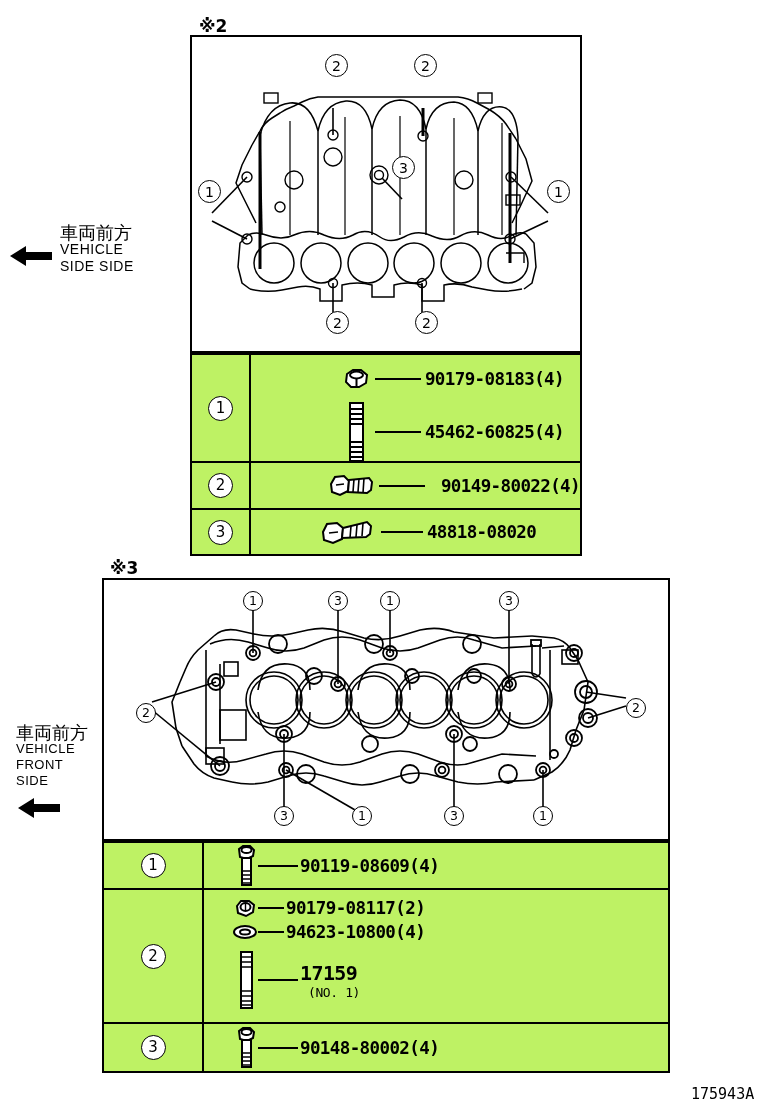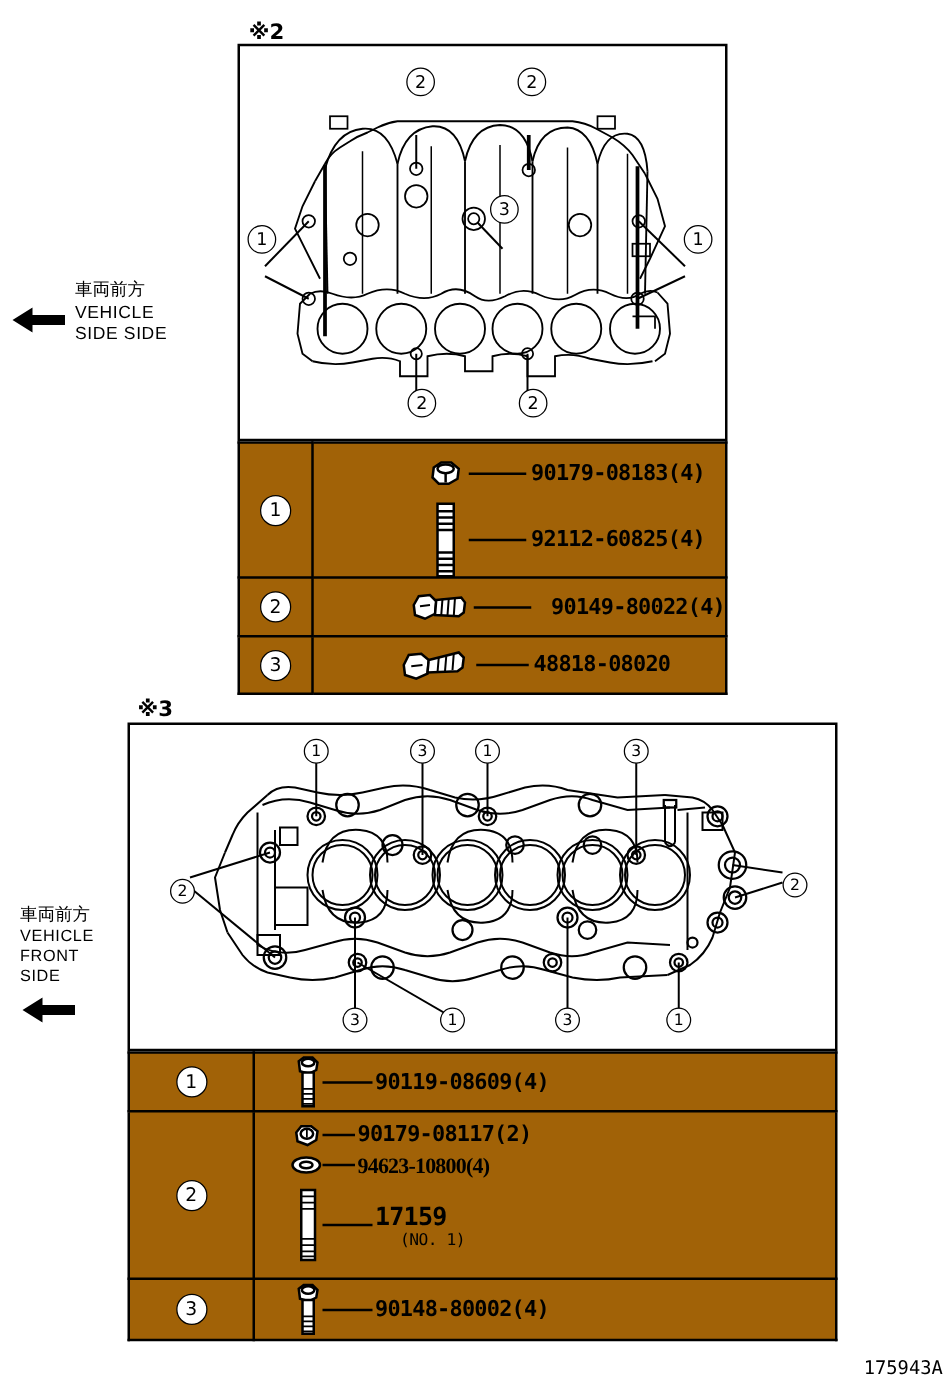--- a/index.html
+++ b/index.html
@@ -5,37 +5,37 @@
   html,body{margin:0;padding:0;background:#fff;}
   body{width:760px;height:1112px;position:relative;
        font-family:"Liberation Sans", sans-serif;color:#000;overflow:hidden;}
   .abs{position:absolute;}
   
   .sec-mark{font-family:"DejaVu Sans",sans-serif;font-size:17px;font-weight:600;letter-spacing:0px;}
   
   .frame{border:2.5px solid #000;box-sizing:border-box;background:#fff;}
   
   .ptable{border-collapse:collapse;background:#fff;box-sizing:border-box;}
-  .ptable td{border:2px solid #000;padding:0;vertical-align:middle;background:#a16207;}
+  .ptable td{border:2px solid #000;padding:0;vertical-align:middle;background:#bef264;}
   .idxcell{text-align:center;}
   .partno{font-family:"DejaVu Sans Mono",monospace;font-size:17.5px;font-weight:700;
           letter-spacing:-0.6px;white-space:nowrap;}
   .partno.big{font-size:20px;}
   .partsub{font-family:"DejaVu Sans Mono",monospace;font-size:13px;font-weight:400;
            letter-spacing:-0.4px;white-space:nowrap;}
   .prow{display:flex;align-items:center;}
   
   .cnum{width:23px;height:23px;border:1.6px solid #000;border-radius:50%;
         display:flex;align-items:center;justify-content:center;
         font-family:"DejaVu Sans",sans-serif;font-size:14px;background:#fff;
         box-sizing:border-box;line-height:1;}
   .cnum.sm{width:20px;height:20px;font-size:12.5px;}
   .cnum.tbl{width:25px;height:25px;font-size:15px;border-width:1.5px;}
   
-  .fs-jp{font-family:"DejaVu Sans",sans-serif;font-size:14px;line-height:17px;white-space:nowrap;}
+  .fs-jp{font-family:"DejaVu Sans",sans-serif;font-size:18px;line-height:17px;white-space:nowrap;}
   .fs-en{font-family:"Liberation Sans",sans-serif;font-size:14px;line-height:17px;
          letter-spacing:0.5px;white-space:nowrap;}
   .fs-en.sm{font-size:13px;line-height:16px;}
   
   .figid{font-family:"DejaVu Sans Mono",monospace;font-size:15px;letter-spacing:0px;}
   svg{display:block;overflow:visible;}
 </style>
 </head>
 <body>
 
@@ -181,21 +181,21 @@
         <svg width="34" height="62" style="margin-right:2px;">
           <g fill="none" stroke="#000" stroke-width="2">
             <rect x="11" y="2" width="13" height="58" fill="#fff"></rect>
             <path d="M11,8 h13 M11,13 h13 M11,18 h13 M11,23 h13"></path>
             <path d="M11,41 h13 M11,46 h13 M11,51 h13 M11,56 h13"></path>
           </g>
         </svg>
         <svg width="46" height="6">
               <line x1="0" y1="3" x2="46" y2="3" stroke="#000" stroke-width="2"></line>
             </svg>
-        <span class="partno" style="margin-left:4px;">92112-60825(4)</span>
+        <span class="partno" style="margin-left:4px;">45462-60825(4)</span>
       </div>
     </td>
   </tr>
   <tr>
     <td class="idxcell" style="height:45px;">
       <div style="display:flex;justify-content:center;">
         <div class="cnum tbl">2</div>
       </div>
     </td>
     <td>
@@ -441,36 +441,36 @@
       <div class="prow" style="height:24px;padding-left:28px;">
         <svg width="26" height="18">
           <g fill="#fff" stroke="#000" stroke-width="2">
             <ellipse cx="13" cy="9" rx="11" ry="6"></ellipse>
             <ellipse cx="13" cy="9" rx="5" ry="2.6"></ellipse>
           </g>
         </svg>
         <svg width="26" height="6">
               <line x1="0" y1="3" x2="26" y2="3" stroke="#000" stroke-width="2"></line>
             </svg>
-        <span class="partno" style="margin-left:2px;font-family:Liberation Serif, serif;">94623-10800(4)</span>
+        <span class="partno" style="margin-left:2px;">94623-10800(4)</span>
       </div>
       <div class="prow" style="height:72px;padding-left:28px;">
         <svg width="26" height="62">
           <g fill="#fff" stroke="#000" stroke-width="2">
             <rect x="9" y="3" width="11" height="56"></rect>
             <path d="M9,8 h11 M9,13 h11 M9,18 h11" stroke-width="1.4"></path>
             <path d="M9,42 h11 M9,47 h11 M9,52 h11 M9,56 h11" stroke-width="1.4"></path>
           </g>
         </svg>
         <svg width="40" height="6">
               <line x1="0" y1="3" x2="40" y2="3" stroke="#000" stroke-width="2"></line>
             </svg>
         <div style="margin-left:2px;">
           <div class="partno big">17159</div>
-          <div class="partsub" style="padding-left:8px;margin-left:12px;">(NO. 1)</div>
+          <div class="partsub" style="padding-left:8px;">(NO. 1)</div>
         </div>
       </div>
     </td>
   </tr>
   <tr>
     <td class="idxcell" style="height:47px;">
       <div style="display:flex;justify-content:center;">
         <div class="cnum tbl">3</div>
       </div>
     </td>

